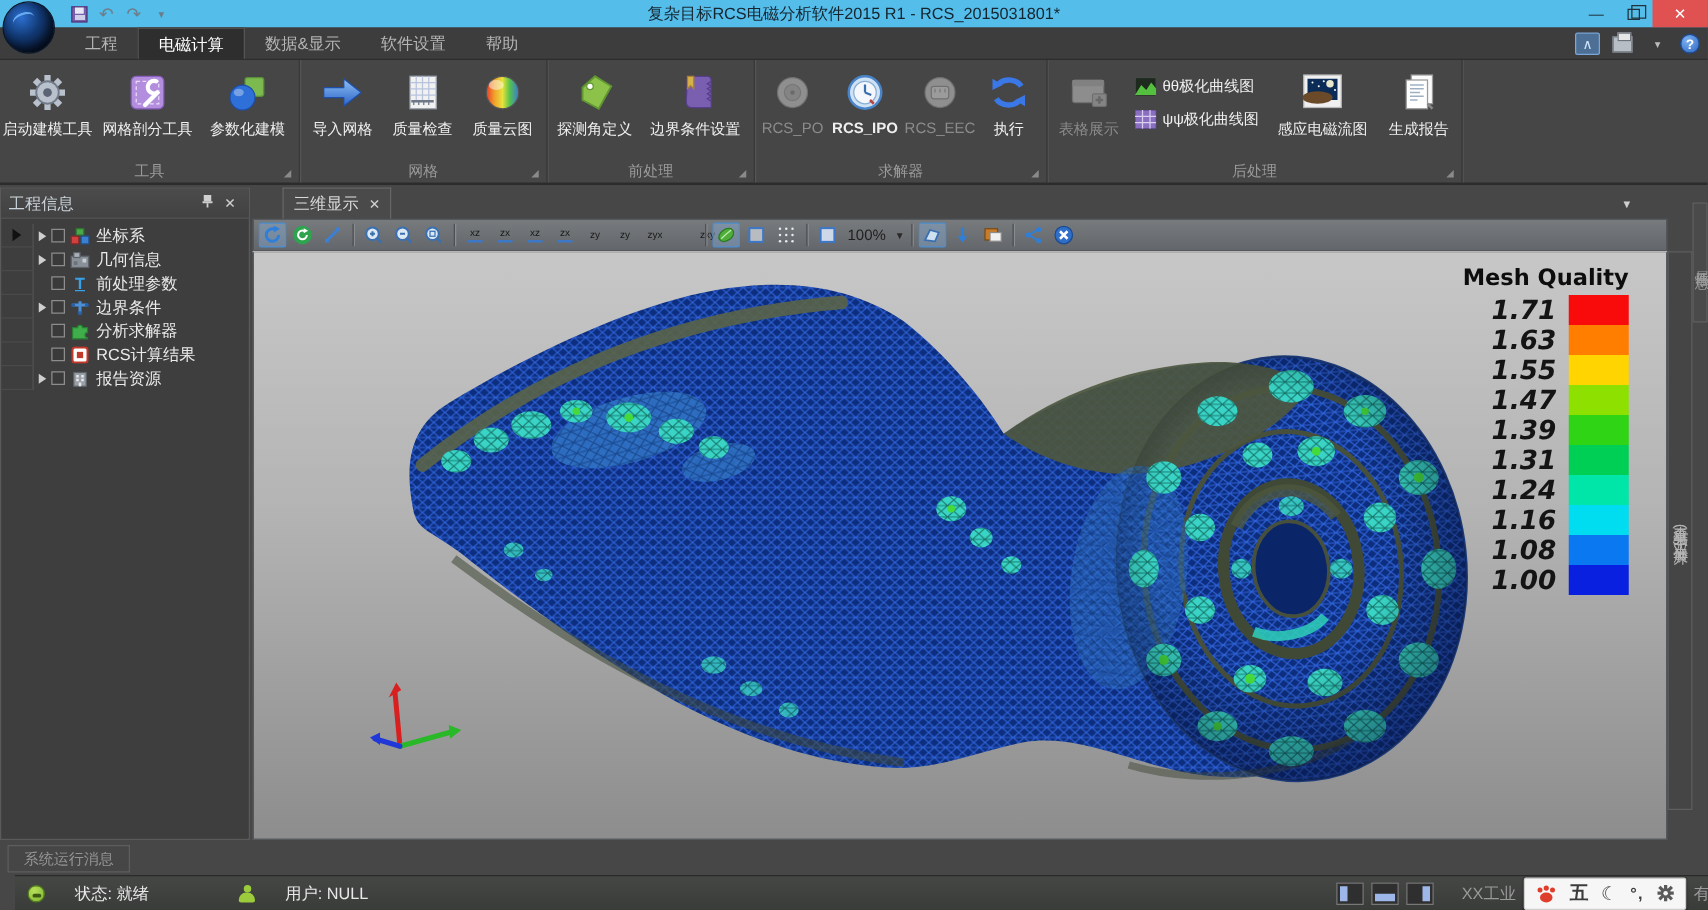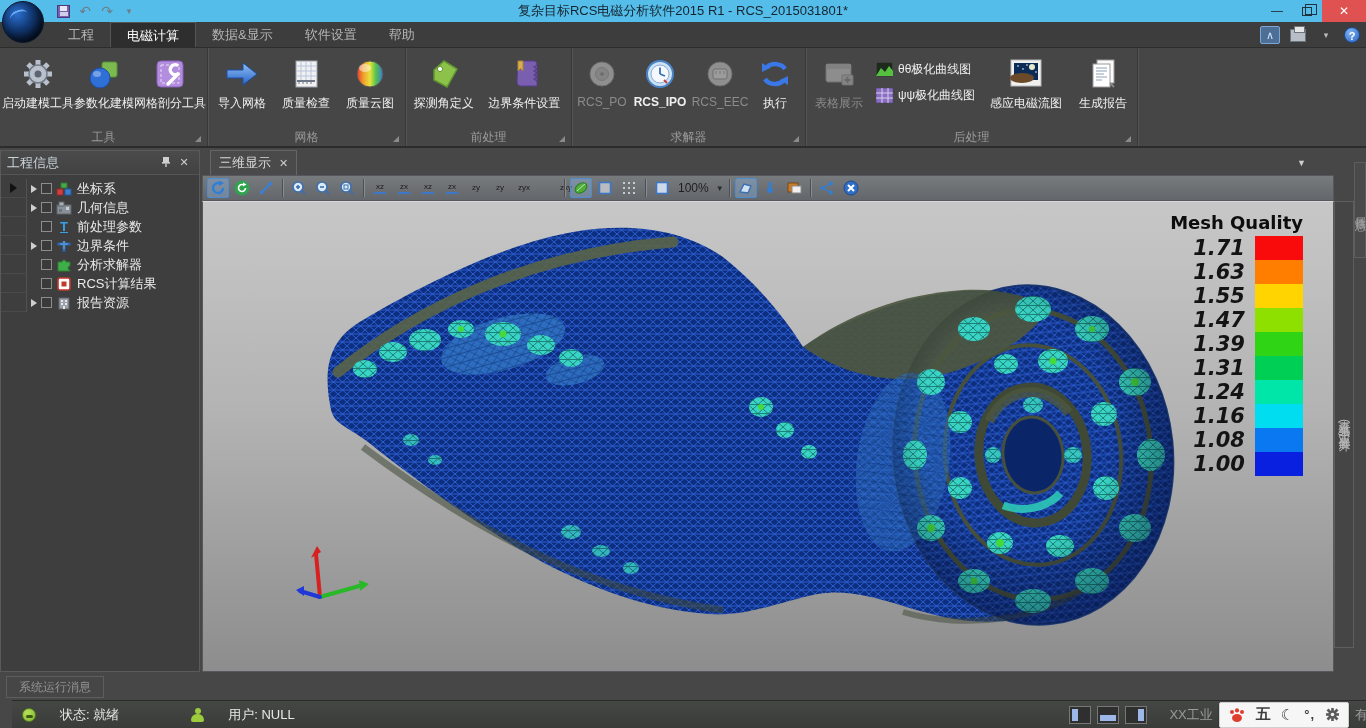--- a/index.html
+++ b/index.html
@@ -71,21 +71,21 @@
   .garrow { width:0; height:0; border-top:5px solid transparent; border-bottom:5px solid transparent;
     border-left:7px solid #111; }
   .exp { width:14px; display:flex; align-items:center; justify-content:center; flex:none; }
   .exp .tri { width:0; height:0; border-top:4px solid transparent; border-bottom:4px solid transparent;
     border-left:6px solid #cfcfcf; }
   .cb { width:11px; height:11px; border:1px solid #8d8d8d; background:#3a3a3a; margin-right:4px; flex:none; }
   .ticon { width:16px; height:14px; margin-right:5px; flex:none; }
   .tlabel { color:#eaeaea; font-size:13px; white-space:nowrap; }
   
   #tabstrip { position:absolute; left:202px; top:150px; width:1132px; height:25px; }
-  .vtab { position:absolute; left:8px; top:0; height:25px; padding:0 8px; background:#4a4a4a;
+  .vtab { position:absolute; left:24px; top:0; height:25px; padding:0 8px; background:#4a4a4a;
     border:1px solid #666; border-bottom:none; color:#d9d9d9; font-size:13px;
     display:flex; align-items:center; gap:8px; }
   .vtab .x { color:#cfcfcf; font-weight:bold; font-size:11px; }
   #tabddl { position:absolute; right:28px; top:8px; color:#cfcfcf; font-size:9px; }
   #vtoolbar { position:absolute; left:202px; top:175px; width:1132px; height:26px;
     background:linear-gradient(#787b7e,#63666a); border:1px solid #55585c;
     display:flex; align-items:center; padding:0 4px; gap:2px; }
   .tbtn { width:22px; height:20px; display:flex; align-items:center; justify-content:center;
     border-radius:2px; }
   .tbtn.on { border:1px solid #4d8ed0; background:rgba(140,190,240,.35); }
@@ -182,56 +182,56 @@
       </div>
     <div class="mr-ic">
         <span style="color:#bbb;font-size:9px;">▾</span>
       </div>
     <div class="helpc"><span>?</span></div>
   </div>
 </div>
 
 <div id="ribbon">
 
-  <div class="rgroup" style="width:208px;">
+  <div class="rgroup" style="width:240px;">
     <div class="ritems">
       <div class="rbig">
         <div class="ric">
           <svg width="34" height="34" viewBox="0 0 34 34">
               <g stroke="#b9c1cc" stroke-width="5">
                 <line x1="17" y1="3" x2="17" y2="31"></line>
                 <line x1="3" y1="17" x2="31" y2="17"></line>
                 <line x1="7" y1="7" x2="27" y2="27"></line>
                 <line x1="27" y1="7" x2="7" y2="27"></line>
               </g>
               <circle cx="17" cy="17" r="9" fill="#b9c1cc" stroke="#707a88" stroke-width="1.5"></circle>
               <circle cx="17" cy="17" r="3.5" fill="#5a6472"></circle>
             </svg>
         </div>
         <div class="rlabel">启动建模工具</div>
       </div>
+      <div class="rbig" style="width:88px;">
+        <div class="ric">
+          <svg width="34" height="34" viewBox="0 0 34 34">
+              <rect x="4" y="4" width="26" height="26" rx="4" fill="#b48ede" stroke="#8a5fc0"></rect>
+              <rect x="8" y="8" width="18" height="18" fill="none" stroke="#e9dcf8" stroke-dasharray="3 2"></rect>
+              <path d="M24,8 a5,5 0 1 0 2,8 L15,27" fill="none" stroke="#fff" stroke-width="3.4" stroke-linecap="round"></path>
+            </svg>
+        </div>
+        <div class="rlabel">网格剖分工具</div>
+      </div>
       <div class="rbig">
         <div class="ric">
           <svg width="34" height="34" viewBox="0 0 34 34">
               <rect x="15" y="5" width="15" height="15" rx="2" fill="#7cb94e" stroke="#57923a"></rect>
               <circle cx="13" cy="21" r="10" fill="#2f6fd8" stroke="#1d4ea8"></circle>
               <ellipse cx="10" cy="17" rx="4" ry="3" fill="rgba(255,255,255,.35)"></ellipse>
             </svg>
         </div>
         <div class="rlabel">参数化建模</div>
-      </div>
-      <div class="rbig" style="width:88px;">
-        <div class="ric">
-          <svg width="34" height="34" viewBox="0 0 34 34">
-              <rect x="4" y="4" width="26" height="26" rx="4" fill="#b48ede" stroke="#8a5fc0"></rect>
-              <rect x="8" y="8" width="18" height="18" fill="none" stroke="#e9dcf8" stroke-dasharray="3 2"></rect>
-              <path d="M24,8 a5,5 0 1 0 2,8 L15,27" fill="none" stroke="#fff" stroke-width="3.4" stroke-linecap="round"></path>
-            </svg>
-        </div>
-        <div class="rlabel">网格剖分工具</div>
       </div>
     </div>
     <div class="glabel">
         <span>工具</span>
         <span class="launcher"></span>
       </div>
   </div>
 
   <div class="rgroup" style="width:198px;">
     <div class="ritems">

